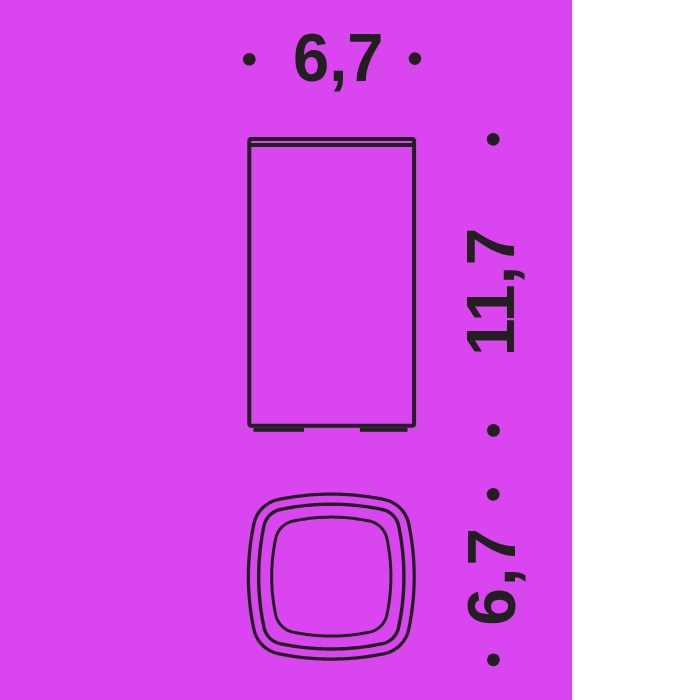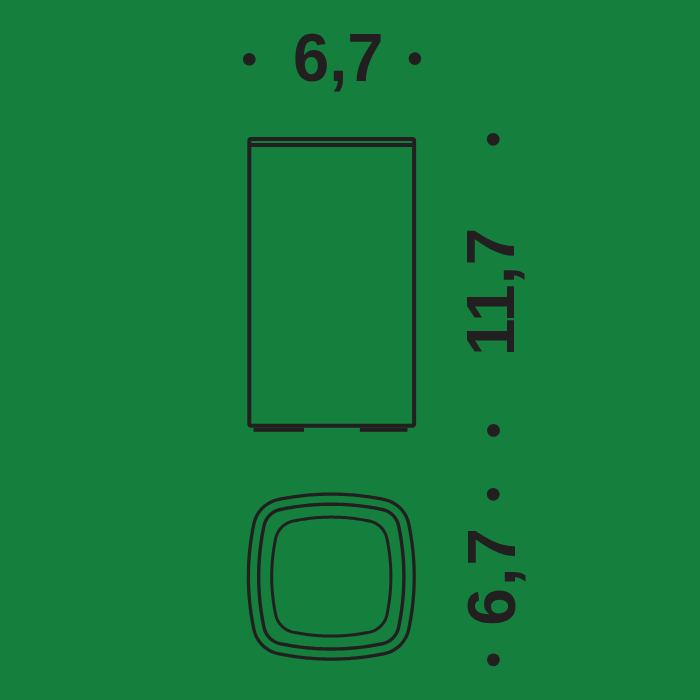--- a/index.html
+++ b/index.html
@@ -1,16 +1,16 @@
 <!DOCTYPE html>
 <html><head>
 <meta charset="utf-8">
 <style>
   html,body { margin:0; padding:0; background:#ffffff; }
-  #canvas { position:relative; width:700px; height:700px; background:#15803d; }
+  #canvas { position:relative; width:572px; height:700px; background:#d946ef; }
   svg { position:absolute; left:0; top:0; }
   text { font-family:"Liberation Sans", sans-serif; font-weight:bold; fill:#231f20; }
 </style>
 </head>
 <body>
 
 <div id="canvas">
 <svg width="700" height="700" viewBox="0 0 700 700">
 
   <text x="338.3" y="80.5" font-size="68" text-anchor="middle" textLength="90.5" lengthAdjust="spacingAndGlyphs">6,7</text>

